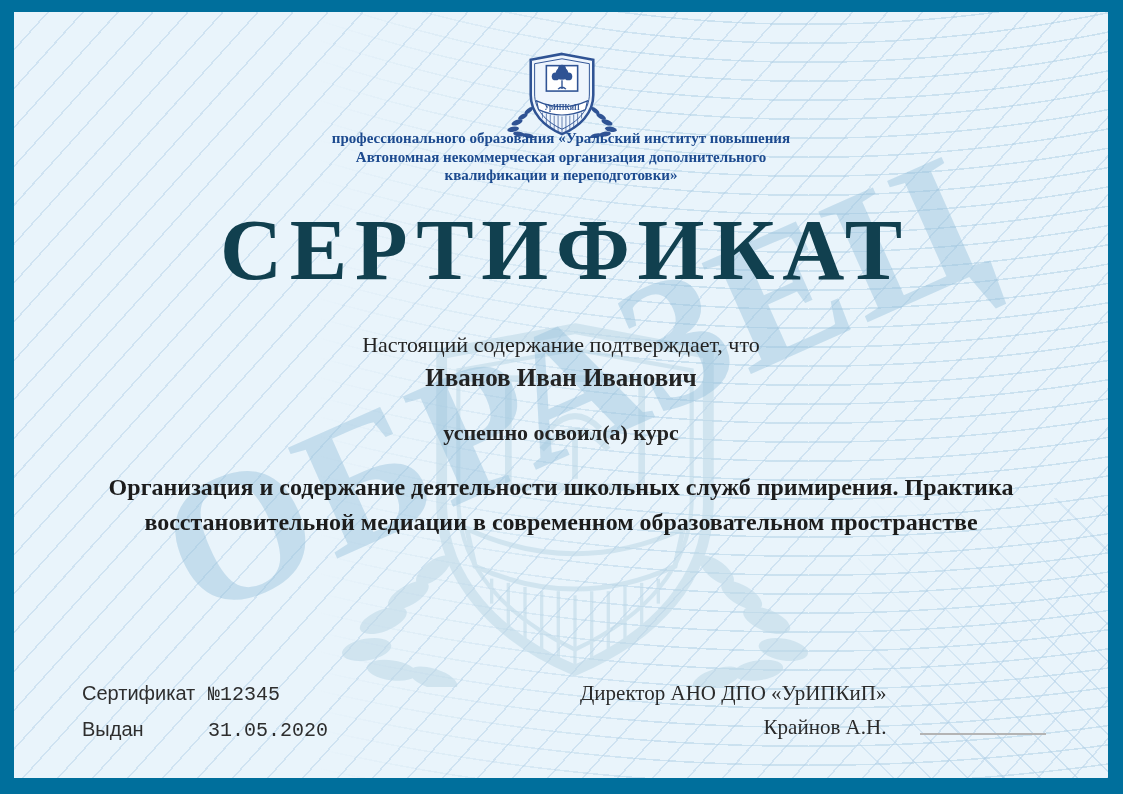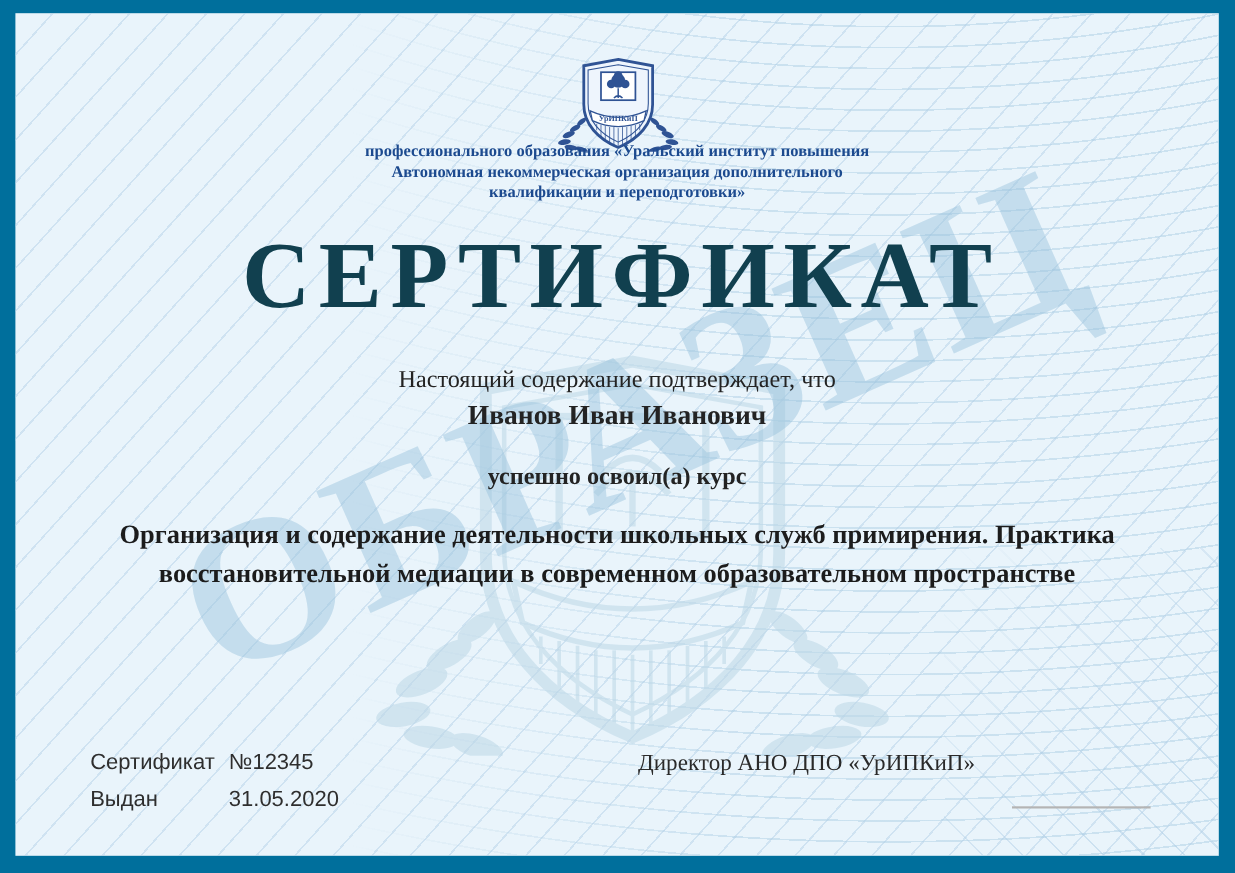--- a/index.html
+++ b/index.html
@@ -85,21 +85,21 @@
     text-align:center;font-size:24px;line-height:35px;font-weight:700;color:#1c1c1c;
   }
   .footer-left{
     position:absolute;left:68px;top:664px;
     font-size:20px;line-height:34px;color:#2e2e2e;
   }
   .footer-left .lbl{
     display:inline-block;width:126px;
     font-family:"Liberation Sans", sans-serif;
   }
-  .footer-left .val{font-family:Liberation Sans, sans-serif;}
+  .footer-left .val{font-family:Liberation Mono, monospace;}
   .footer-right{
     position:absolute;left:566px;top:664px;
     font-size:21px;line-height:34px;color:#2a2a2a;text-align:right;
   }
   .sig-line{
     position:absolute;left:906px;top:721px;width:126px;height:0;
     border-top:2px solid #b4b4b4;
   }
 </style>
 </head>
@@ -221,18 +221,19 @@
       <div>
         <span class="lbl">Сертификат</span><span class="val">№12345</span>
       </div>
       <div>
         <span class="lbl">Выдан</span><span class="val">31.05.2020</span>
       </div>
     </div>
 
     <div class="footer-right">
       <div>Директор АНО ДПО «УрИПКиП»</div>
+      <div>Крайнов А.Н.</div>
     </div>
 
     <div class="sig-line"></div>
 
   </div>
 </div>
 
 </body></html>

